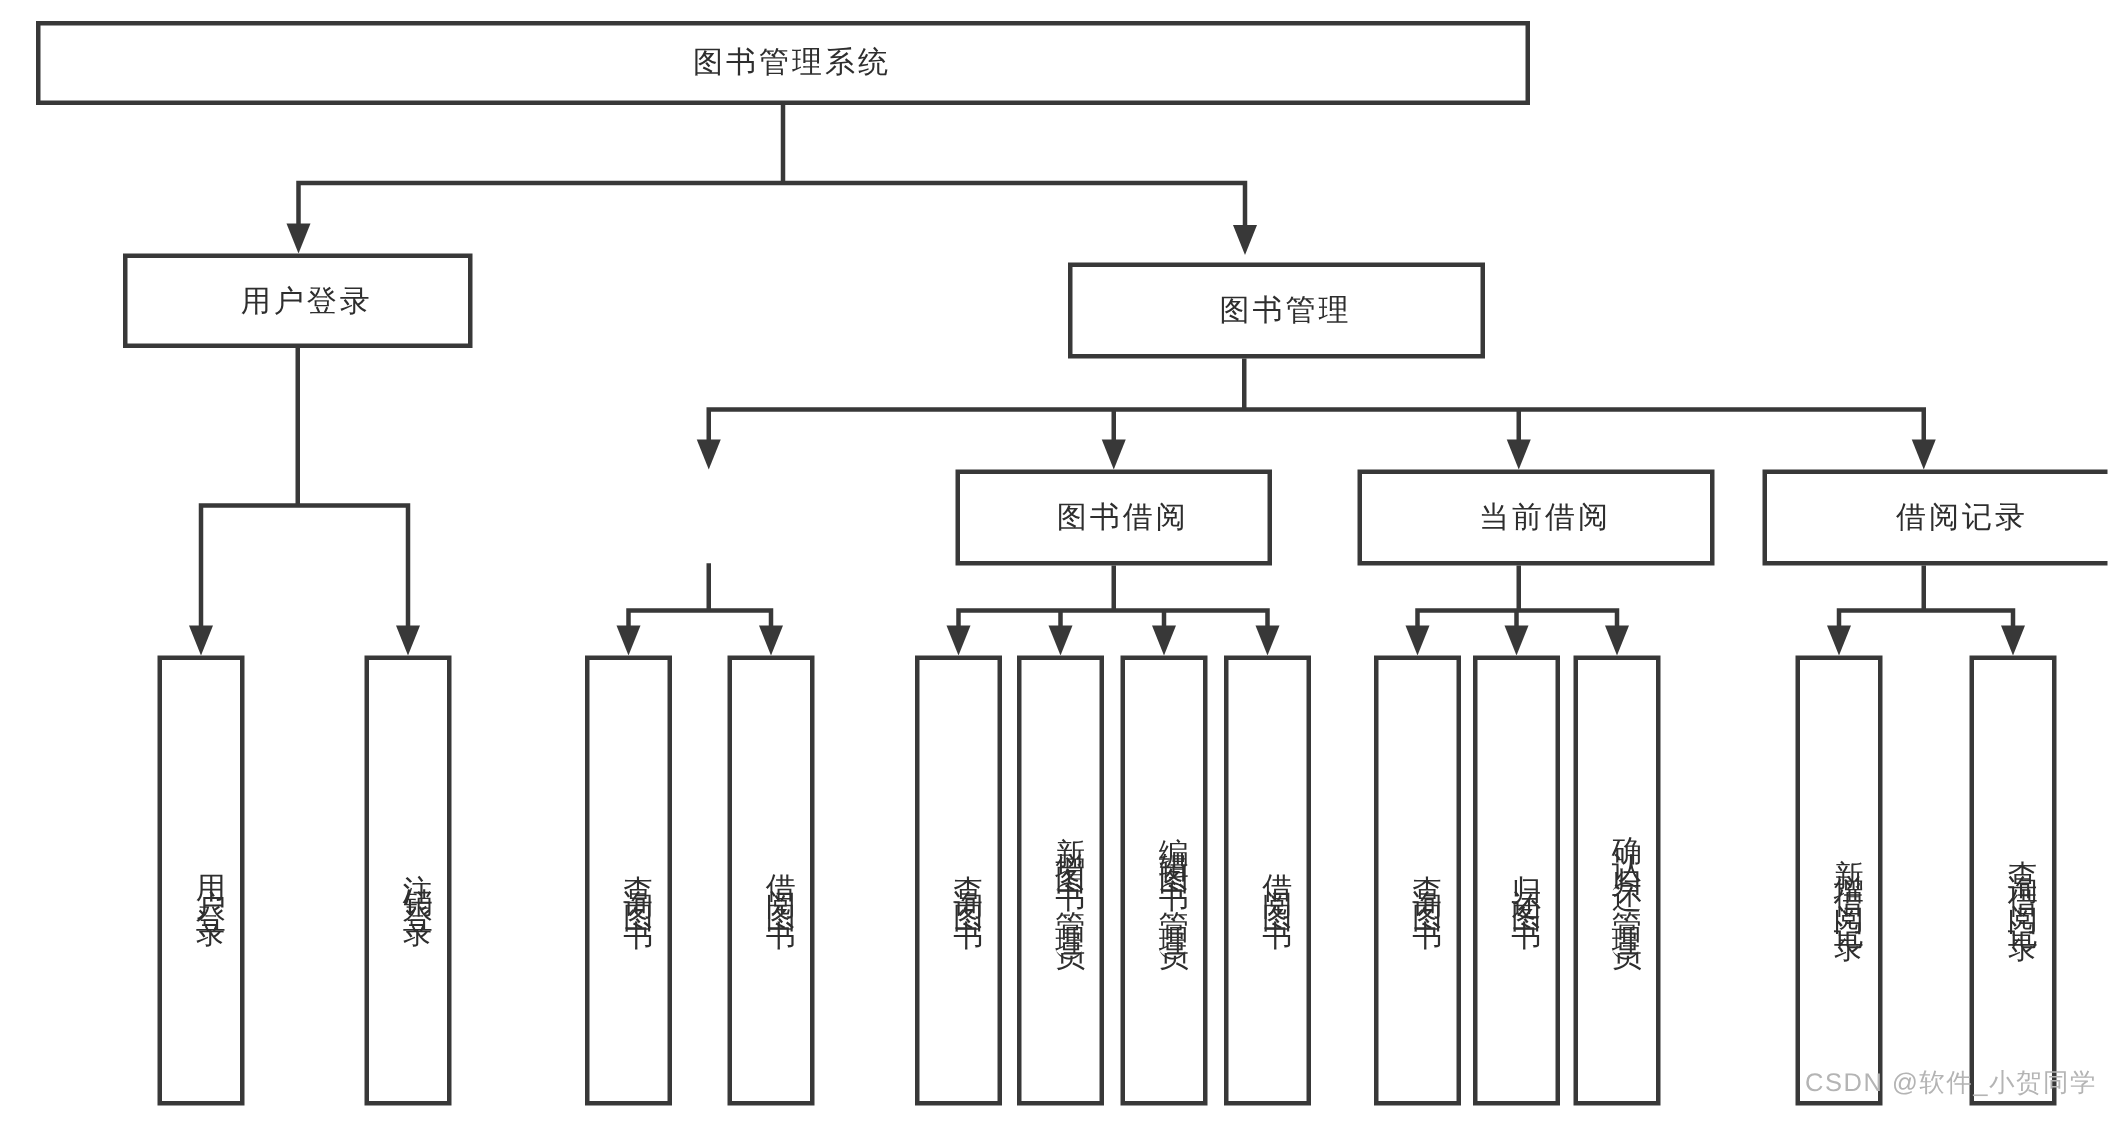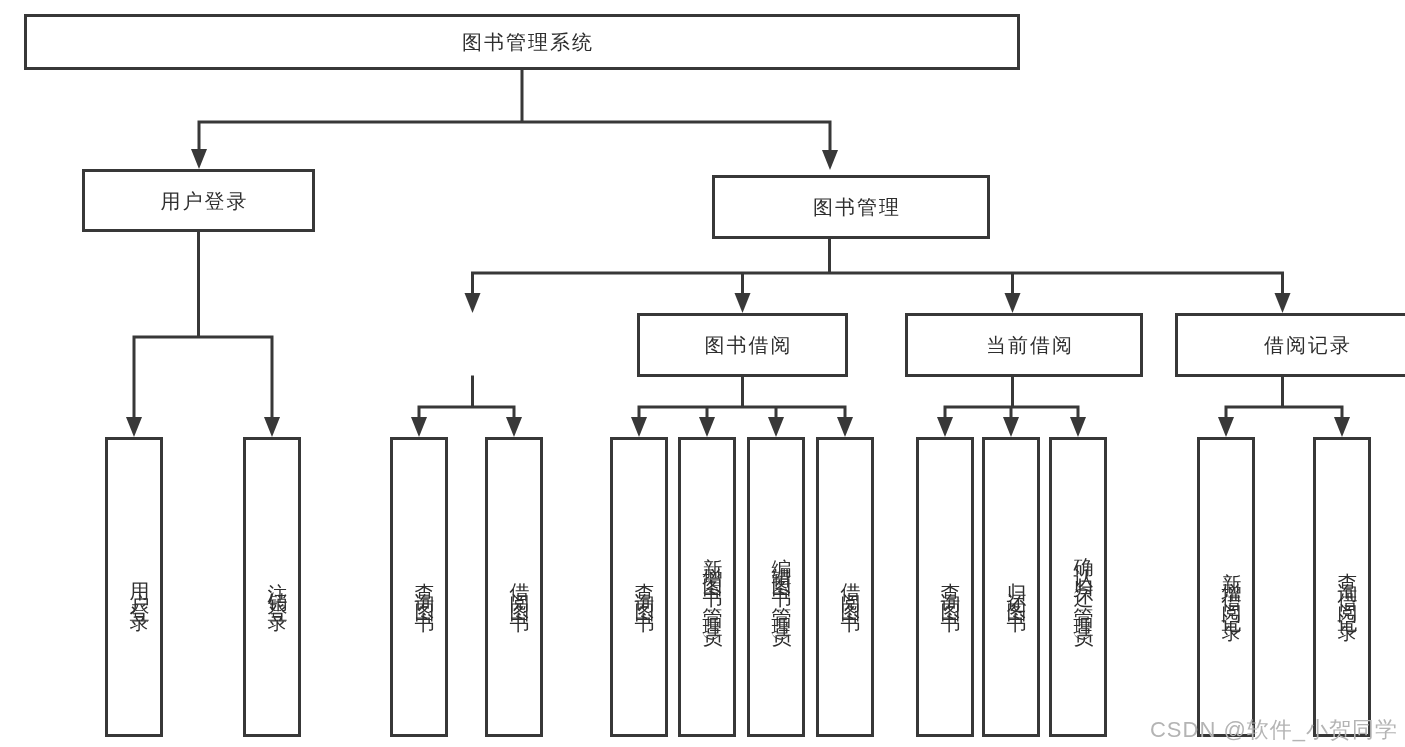--- a/index.html
+++ b/index.html
@@ -17,22 +17,22 @@
     padding-left:12px;
   }
   .node .lbl{
     font-size:20px;color:#2e2e2e;letter-spacing:2px;white-space:nowrap;line-height:1.2;
   }
   .node.v .lbl{
     writing-mode:vertical-rl;text-orientation:mixed;
     letter-spacing:10px;line-height:1;white-space:nowrap;
   }
   .watermark{
-    position:absolute;right:7px;bottom:2px;z-index:5;
-    font-size:22px;color:#b4b4b4;letter-spacing:1px;white-space:nowrap;
+    position:absolute;right:7px;bottom:14px;z-index:5;
+    font-size:17px;color:#b4b4b4;letter-spacing:1px;white-space:nowrap;
   }
 </style>
 </head>
 <body>
 
 <div class="canvas">
 
   <svg class="wires" width="1405" height="747" viewBox="0 0 1405 747" aria-hidden="true">
     <g stroke="#383838" stroke-width="3" fill="none" stroke-linecap="square">
       <path d="M522 70 V122 M199 122 H830 M199 122 V151 M830 122 V152

